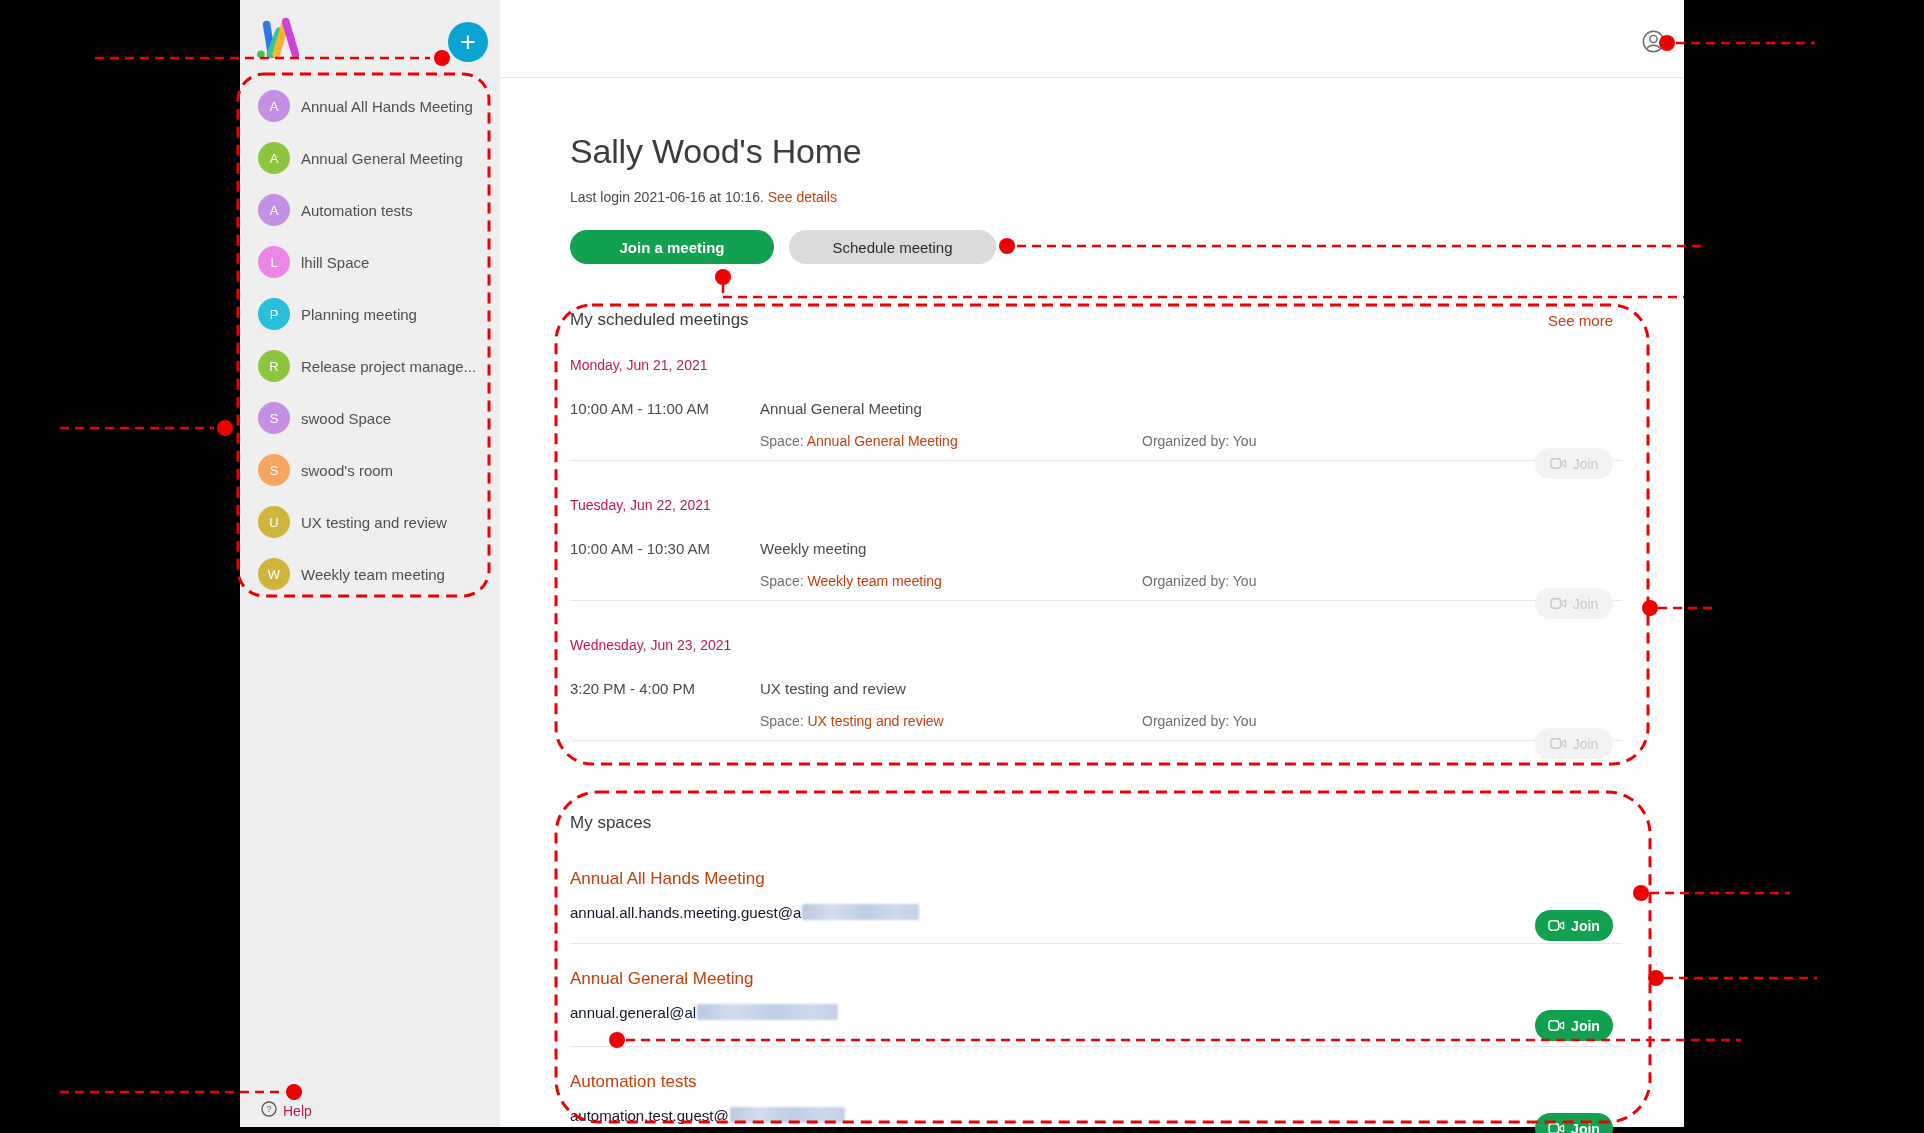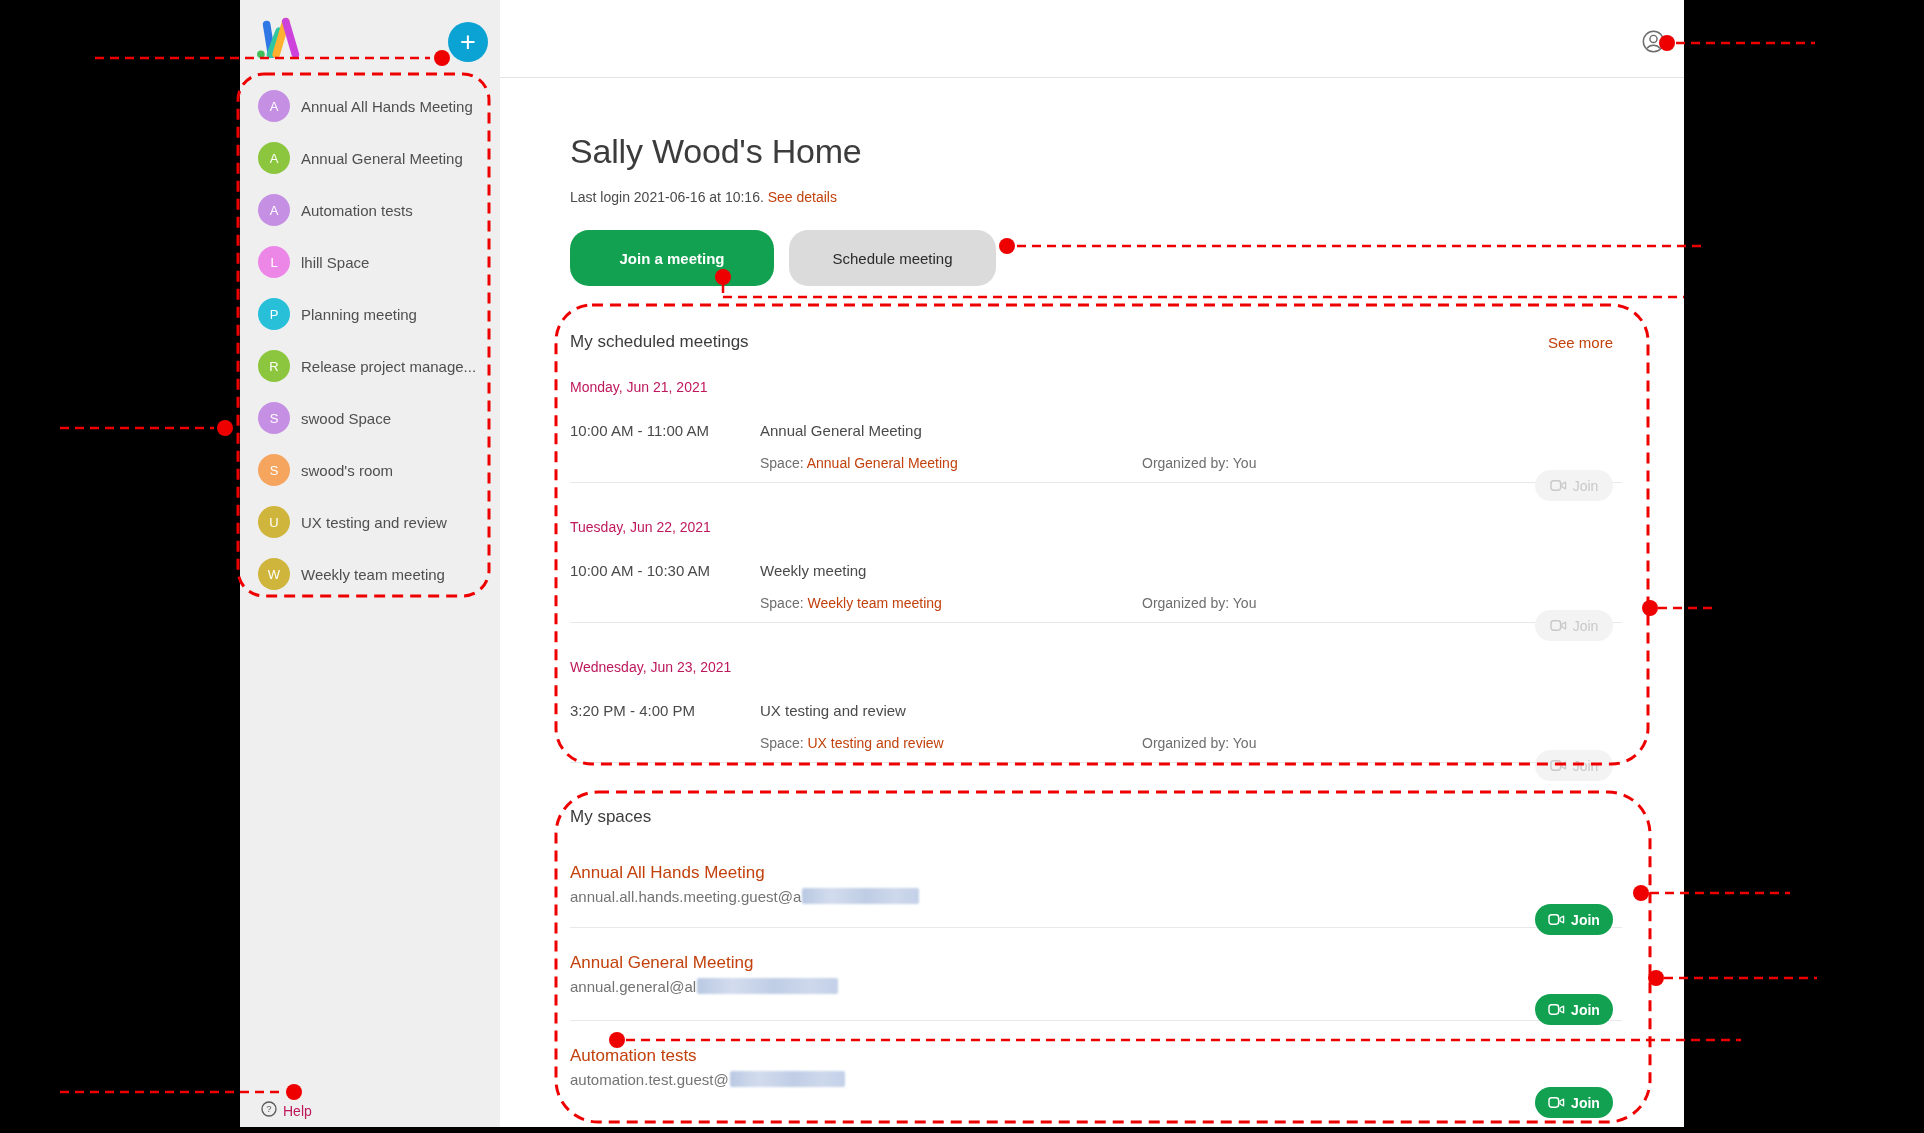--- a/index.html
+++ b/index.html
@@ -32,21 +32,21 @@
   
   .main { flex:1; position:relative; background:#fff; }
   .main-header { height:77px; border-bottom:1px solid #e4e4e4; position:relative; }
   .avatar-icon { position:absolute; right:19px; top:30px; cursor:pointer; }
 
   .content { margin-left:70px; width:1052px; position:relative; }
   .page-title { font-size:34px; color:#3c3c3c; font-weight:400; margin:53px 0 0 0; line-height:40px; letter-spacing:-0.2px; }
   .last-login { margin-top:18px; font-size:14px; color:#4a4a4a; }
   .link { color:#c2410c; text-decoration:none; cursor:pointer; }
   .btn-row { margin-top:25px; display:flex; gap:15px; }
-  .btn { height:56px; border-radius:19px; font-size:15px; border:none; cursor:pointer; font-family:"Liberation Sans", sans-serif; }
+  .btn { height:34px; border-radius:19px; font-size:15px; border:none; cursor:pointer; font-family:"Liberation Sans", sans-serif; }
   .btn-green { width:204px; background:#12a150; color:#fff; font-weight:700; }
   .btn-gray  { width:207px; background:#dbdbdb; color:#2b2b2b; font-weight:400; }
 
   .sec-head { margin-top:46px; position:relative; font-size:17px; color:#3c3c3c; height:21px; }
   .see-more { position:absolute; right:9px; top:2px; font-size:15px; }
 
   .day-date { margin-top:36px; font-size:14px; color:#be185d; height:16px; }
   .day:first-child .day-date { margin-top:26px; }
   .meeting-row { margin-top:27px; position:relative; }
   .m-line1 { font-size:15px; color:#4a4a4a; height:18px; white-space:nowrap; }
@@ -57,25 +57,25 @@
 
   .join-pill {
     position:absolute; right:9px; top:8px; width:78px; height:31px; border-radius:16px;
     display:flex; align-items:center; justify-content:center; gap:6px;
     font-size:14px; border:none; cursor:pointer; font-family:"Liberation Sans", sans-serif;margin-top:40px;
   }
   .join-pill.disabled { background:#f3f3f3; color:#c9c9c9; }
   .join-pill.green { background:#12a150; color:#fff; font-weight:700; }
   .cam { flex:none; }
 
-  .spaces-head { margin-top:44px; font-size:17px; color:#3c3c3c; height:21px; }
+  .spaces-head { margin-top:72px; font-size:17px; color:#3c3c3c; height:21px; }
   .space-row { margin-top:24px; position:relative; }
   .space-row.first { margin-top:34px; }
   .sp-name { display:block; font-size:17px; height:22px; line-height:22px; }
-  .sp-email { margin-top:3px; font-size:15px; color:#737373; height:18px; display:flex; align-items:center; }
+  .sp-email { margin-top:13px; font-size:15px; color:#0f172a; height:18px; display:flex; align-items:center; }
   .blur {
     display:inline-block; height:16px; margin-left:1px; border-radius:2px;
     background:linear-gradient(90deg,#b9c9e2,#d3dcee 25%,#bfcde5 55%,#cdd8eb 80%,#c3d0e8);
     filter:blur(1.3px);
   }
   .space-row .join-pill { top:2px; }
   .sp-divider { margin-top:22px; height:1px; background:#e8e8e8; }
   .sp-divider.d2 { margin-top:25px; }
 
   

